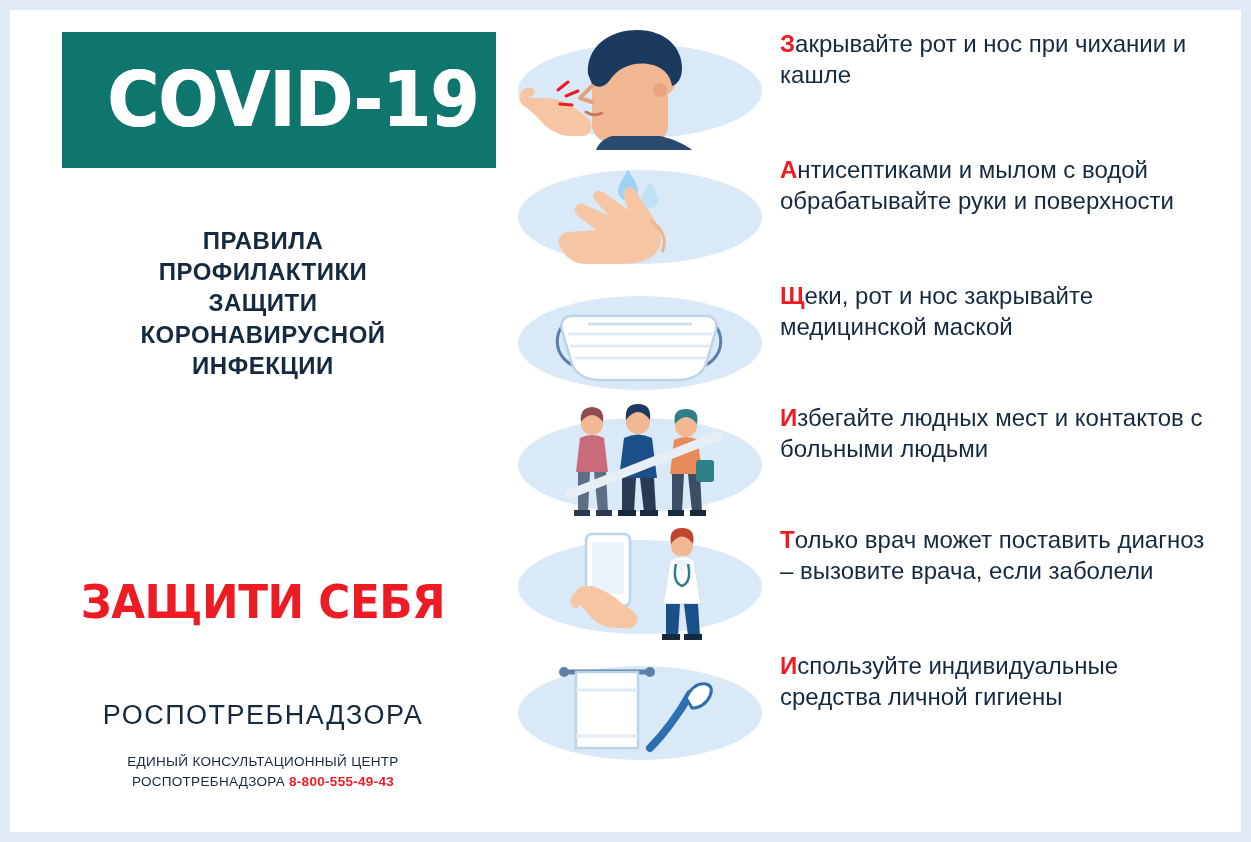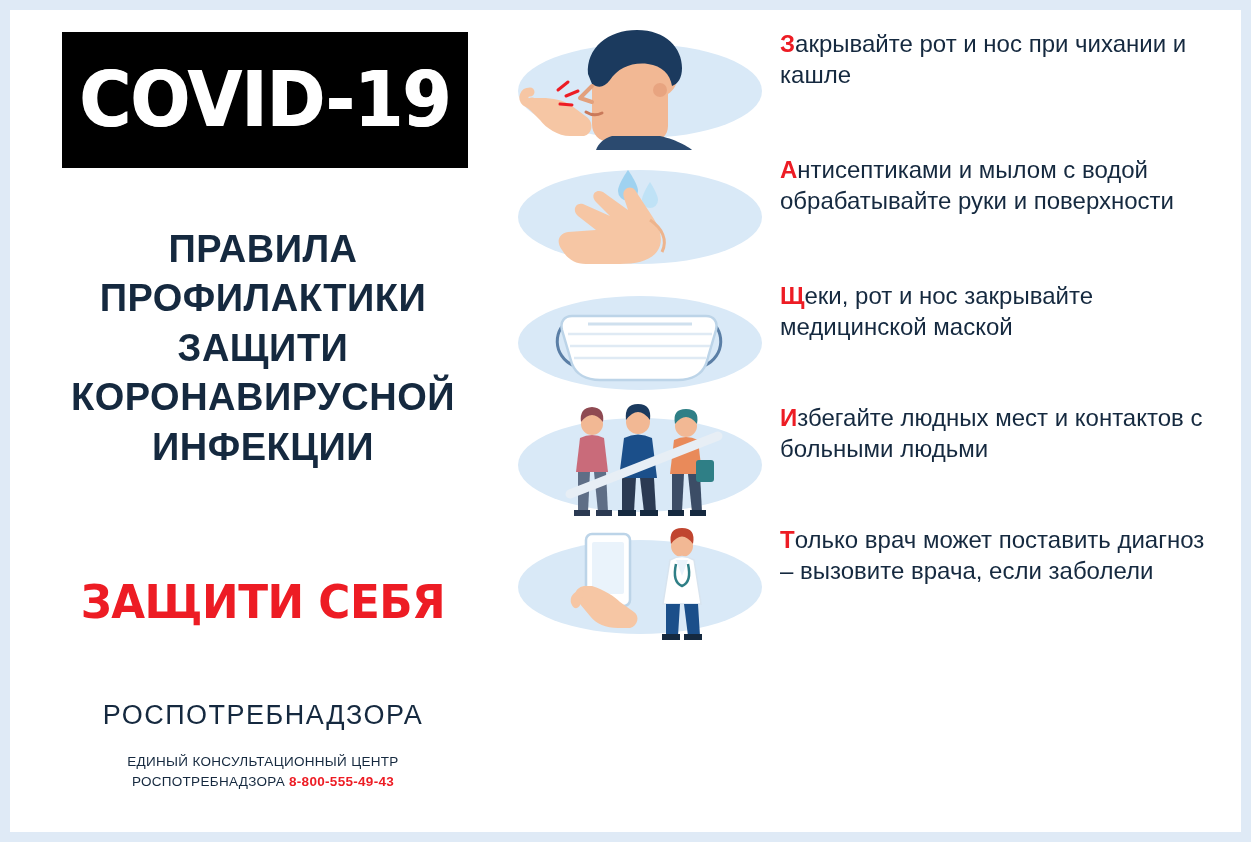--- a/index.html
+++ b/index.html
@@ -49,45 +49,46 @@
     height: 805px;
     text-align: center;
   }
 
   .covid-badge {
     position: absolute;
     left: 34px;
     top: 22px;
     width: 406px;
     height: 136px;
-    background: #000000;
+    background: #0f766e;
     display: flex;
     align-items: center;
     justify-content: center;
+    padding-left: 28px;
   }
   .covid-badge-text {
     color: #ffffff;
     font-family: "DejaVu Sans", sans-serif;
     font-weight: bold;
     font-size: 76px;
     letter-spacing: -1px;
     transform: scaleX(0.93);
     line-height: 1;
     text-shadow: 1px 0 0 #ffffff;
   }
 
   .headline {
     position: absolute;
     left: 10px;
     top: 215px;
     width: 450px;
     color: #15293f;
     font-family: "Liberation Sans", sans-serif;
     font-weight: bold;
-    font-size: 38px;
+    font-size: 24px;
     line-height: 1.30;
     letter-spacing: 0.5px;
   }
 
   .protect {
     position: absolute;
     left: 10px;
     top: 565px;
     width: 450px;
     color: #ed1c24;
@@ -338,15 +339,36 @@
           <path d="M184 110 l18 0 l0 6 l-18 0 Z" fill="#15293f"></path>
 
           <path d="M176 40 q-4 18 6 22 q10 -4 6 -22" fill="none" stroke="#2f7f86" stroke-width="2.5"></path>
         </svg>
       </div>
       <div class="rule-text">
         <span class="lead">Т</span><span>олько врач может поставить диагноз – вызовите врача, если заболели</span>
       </div>
     </div>
 
+    <div class="rule r6">
+      <div class="rule-illus">
+        <div class="ellipse-bg"></div>
+        <svg width="280" height="122" viewBox="0 0 280 122">
+
+          <path d="M64 22 L150 22" stroke="#5b7fa6" stroke-width="5" stroke-linecap="round"></path>
+          <circle cx="64" cy="22" r="5" fill="#5b7fa6"></circle>
+          <circle cx="150" cy="22" r="5" fill="#5b7fa6"></circle>
+
+          <rect x="76" y="22" width="62" height="76" fill="#ffffff" stroke="#bcd4e8" stroke-width="2.5"></rect>
+          <path d="M76 40 L138 40" stroke="#dfeaf4" stroke-width="3"></path>
+          <path d="M76 86 L138 86" stroke="#dfeaf4" stroke-width="3"></path>
+
+          <path d="M150 98 C164 84 180 62 190 44" stroke="#2f6fb0" stroke-width="8" fill="none" stroke-linecap="round"></path>
+          <path d="M186 48 q8 -16 20 -14 q8 2 4 12 q-6 12 -18 12 Z" fill="#ffffff" stroke="#2f6fb0" stroke-width="3"></path>
+        </svg>
+      </div>
+      <div class="rule-text">
+        <span class="lead">И</span><span>спользуйте индивидуальные средства личной гигиены</span>
+      </div>
+    </div>
 
   </div>
 </div>
 
 </body></html>

